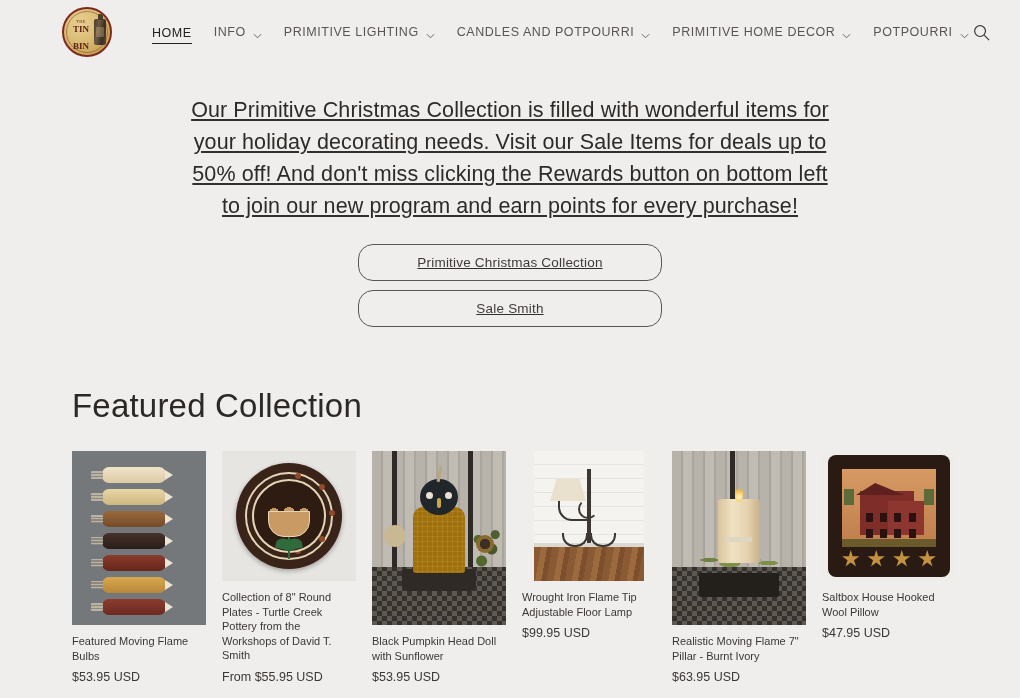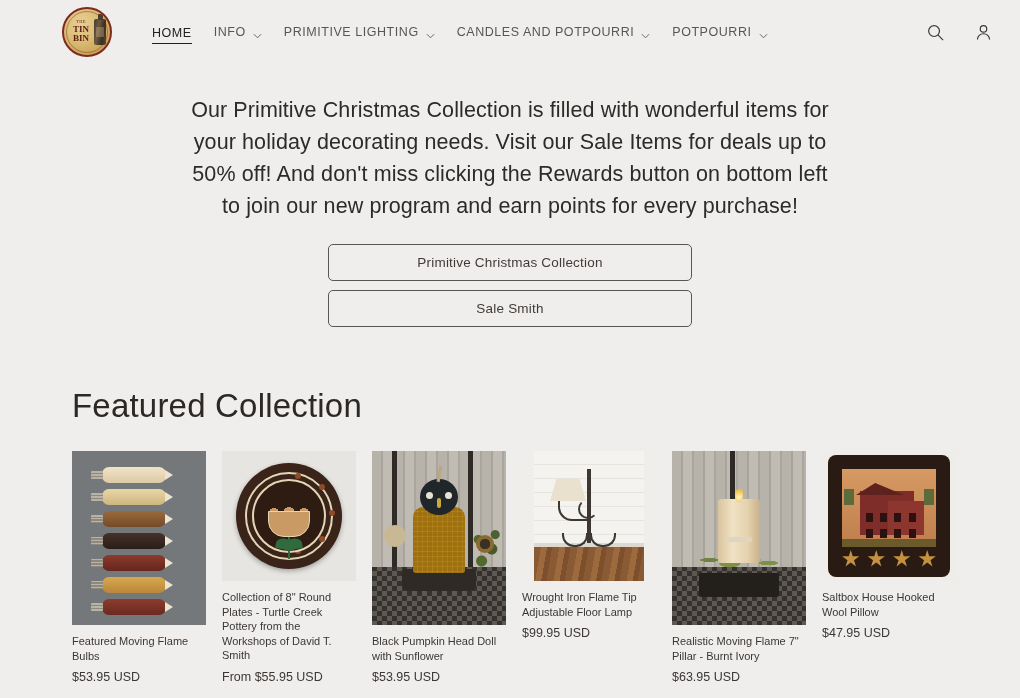--- a/index.html
+++ b/index.html
@@ -36,21 +36,21 @@
     position: absolute;
     left: 5px; top: 11px;
     width: 24px;
     text-align: center;
     font-family: "Liberation Serif", serif;
     color: #5c1d14;
     line-height: 1.05;
   }
   .logo .ltext .t1 { font-size: 4.5px; letter-spacing: .2px; display:block; }
   .logo .ltext .t2 { font-size: 9px; font-weight: bold; display:block; }
-  .logo .ltext .t3 { font-size: 9px; font-weight: bold; display:block; }
+  .logo .ltext .t3 { font-size: 9px; font-weight: bold; display:block;margin-top:8px; }
   .logo .bottle {
     position: absolute;
     left: 30px; top: 10px;
     width: 12px; height: 26px;
     background: linear-gradient(100deg,#4a3c2e 0%, #6d5a42 35%, #3a2f24 70%, #594735 100%);
     border-radius: 2px;
   }
   .logo .bottle:before {
     content:""; position:absolute; left:3.5px; top:-5px;
     width:5px; height:6px; border-radius:1px;
@@ -96,41 +96,42 @@
   .ico-btn {
     width: 26px; height: 26px;
     display: flex; align-items: center; justify-content: center;
     cursor: pointer;
   }
 
   
   .hero {
     padding: 30px 0 0;
     text-align: center;
+    text-decoration: underline;
   }
   .hero-text {
     width: 640px;
     margin: 0 auto;
     font-size: 21.5px;
     line-height: 32px;
     color: #2d2a28;
     letter-spacing: .1px;
   }
   .hero-buttons {
     margin-top: 22px;
     display: flex;
     flex-direction: column;
     align-items: center;
     gap: 9px;
   }
   .btn-outline {
-    width: 364px;
+    width: 304px;
     height: 37px;
     border: 1px solid #5c5653;
-    border-radius: 5px;
+    border-radius: 15px;
     background: transparent;
     font-family: "Liberation Sans", sans-serif;
     font-size: 13.5px;
     color: #403b39;
     letter-spacing: .2px;
     cursor: pointer;
     display: flex;
     align-items: center;
     justify-content: center;
   }
@@ -460,20 +461,26 @@
         </svg>
     </div>
 
     <div class="nav-item">
       <span>CANDLES AND POTPOURRI</span>
       <svg class="chev" width="9" height="6" viewBox="0 0 10 6">
           <path d="M1 1l4 4 4-4" stroke="#6b6664" stroke-width="1.1" fill="none"></path>
         </svg>
     </div>
 
+    <div class="nav-item">
+      <span>PRIMITIVE HOME DECOR</span>
+      <svg class="chev" width="9" height="6" viewBox="0 0 10 6">
+          <path d="M1 1l4 4 4-4" stroke="#6b6664" stroke-width="1.1" fill="none"></path>
+        </svg>
+    </div>
 
     <div class="nav-item">
       <span>POTPOURRI</span>
       <svg class="chev" width="9" height="6" viewBox="0 0 10 6">
           <path d="M1 1l4 4 4-4" stroke="#6b6664" stroke-width="1.1" fill="none"></path>
         </svg>
     </div>
   </nav>
 
   <div class="head-actions">

